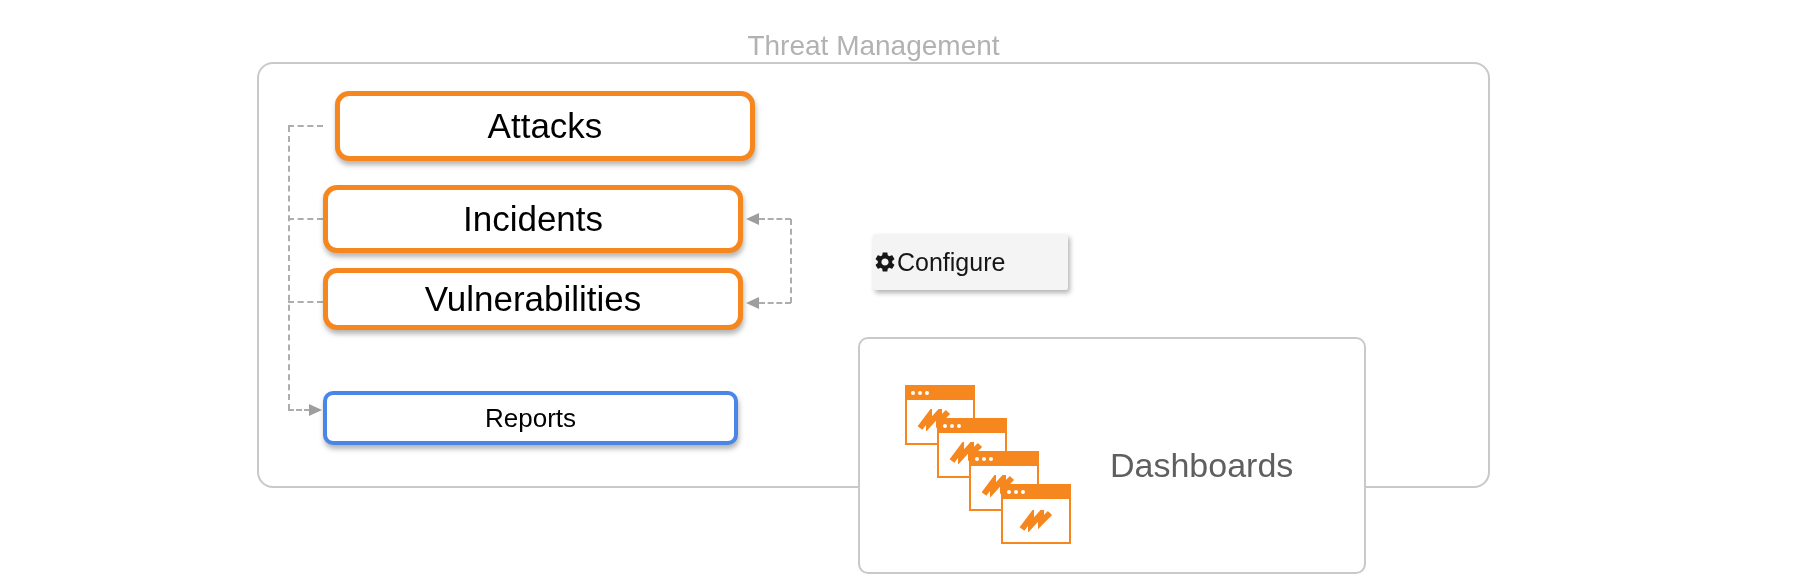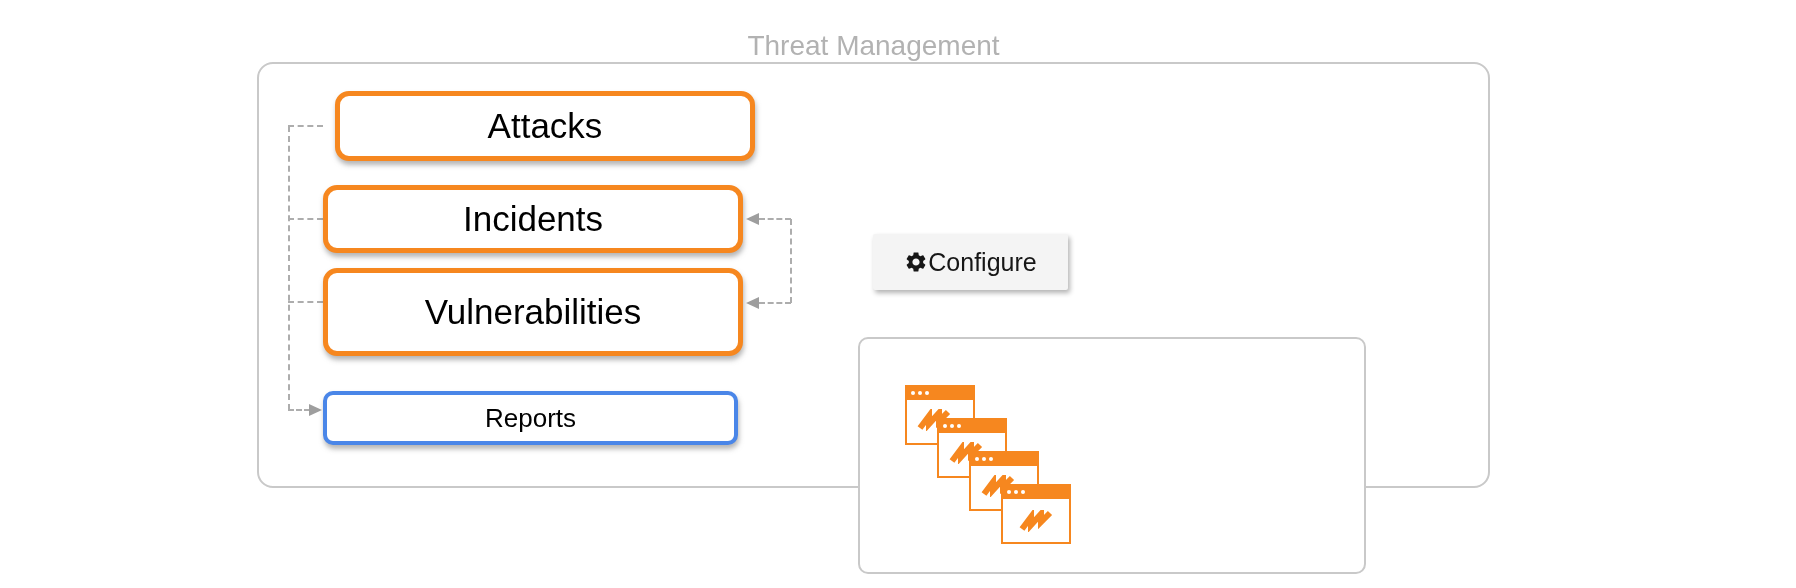--- a/index.html
+++ b/index.html
@@ -18,35 +18,35 @@
   .outer-box{position:absolute; left:257px; top:62px; width:1233px; height:426px;
     border:2px solid var(--panel-border-gray); border-radius:16px; background:#fff;}
 
   .node{position:absolute; left:323px; width:420px; display:flex; align-items:center; justify-content:center;
     background:#fff; border-radius:14px; color:var(--text-black);
     box-shadow:1px 4px 5px rgba(110,110,110,.5);}
   .node.orange{border:5px solid var(--orange); font-size:35px;}
   .node.blue{border:4px solid var(--blue); font-size:26px;margin-top:8px;}
   .node-attacks{top:91px; height:70px;margin-left:12px;}
   .node-incidents{top:185px; height:68px;}
-  .node-vulnerabilities{top:268px; height:88px;}
+  .node-vulnerabilities{top:268px; height:62px;}
   .node-reports{top:383px; width:415px; height:54px; border-radius:10px;}
 
   .hdash{position:absolute; height:0; border-top:2px dashed var(--connector-gray);}
   .vdash{position:absolute; width:0; border-left:2px dashed var(--connector-gray);}
   .arrow-right{position:absolute; width:0; height:0;
     border-top:6px solid transparent; border-bottom:6px solid transparent;
     border-left:13px solid var(--arrow-gray);}
   .arrow-left{position:absolute; width:0; height:0;
     border-top:6px solid transparent; border-bottom:6px solid transparent;
     border-right:13px solid var(--arrow-gray);}
 
   .configure-btn{position:absolute; left:873px; top:234px; width:195px; height:56px;
     background:var(--configure-bg); border:none; border-radius:2px; cursor:pointer;
-    display:flex; align-items:center; justify-content:center; gap:0;
+    display:flex; align-items:center; justify-content:flex-start; gap:0;
     color:var(--configure-text); font-size:25px; font-family:inherit;
     box-shadow:2px 3px 5px rgba(0,0,0,.3);}
   .configure-btn svg{display:block;}
 
   .dash-panel{position:absolute; left:858px; top:337px; width:508px; height:237px;
     background:#fff; border:2px solid var(--panel-border-gray); border-radius:10px; cursor:pointer;}
   .dash-label{position:absolute; left:250px; top:107px; font-size:34px; color:var(--dashboards-text-gray);}
 
   .win-stack{position:absolute; left:45px; top:46px; width:170px; height:160px;}
   .win{position:absolute; width:70px; height:60px; background:#fff; border:2.5px solid var(--orange);}
@@ -134,15 +134,16 @@
           <div class="winbar">
             <i></i>
             <i></i>
             <i></i>
           </div>
           <svg class="zig" viewBox="0 0 34 22">
             <polyline points="3,19 12,7 12,15 22,4 22,12 31,3" fill="none" stroke="var(--orange)" stroke-width="6" stroke-linejoin="miter"></polyline>
           </svg>
         </div>
       </div>
+    <div class="dash-label">Dashboards</div>
   </div>
 
 </div>
 
 </body></html>

